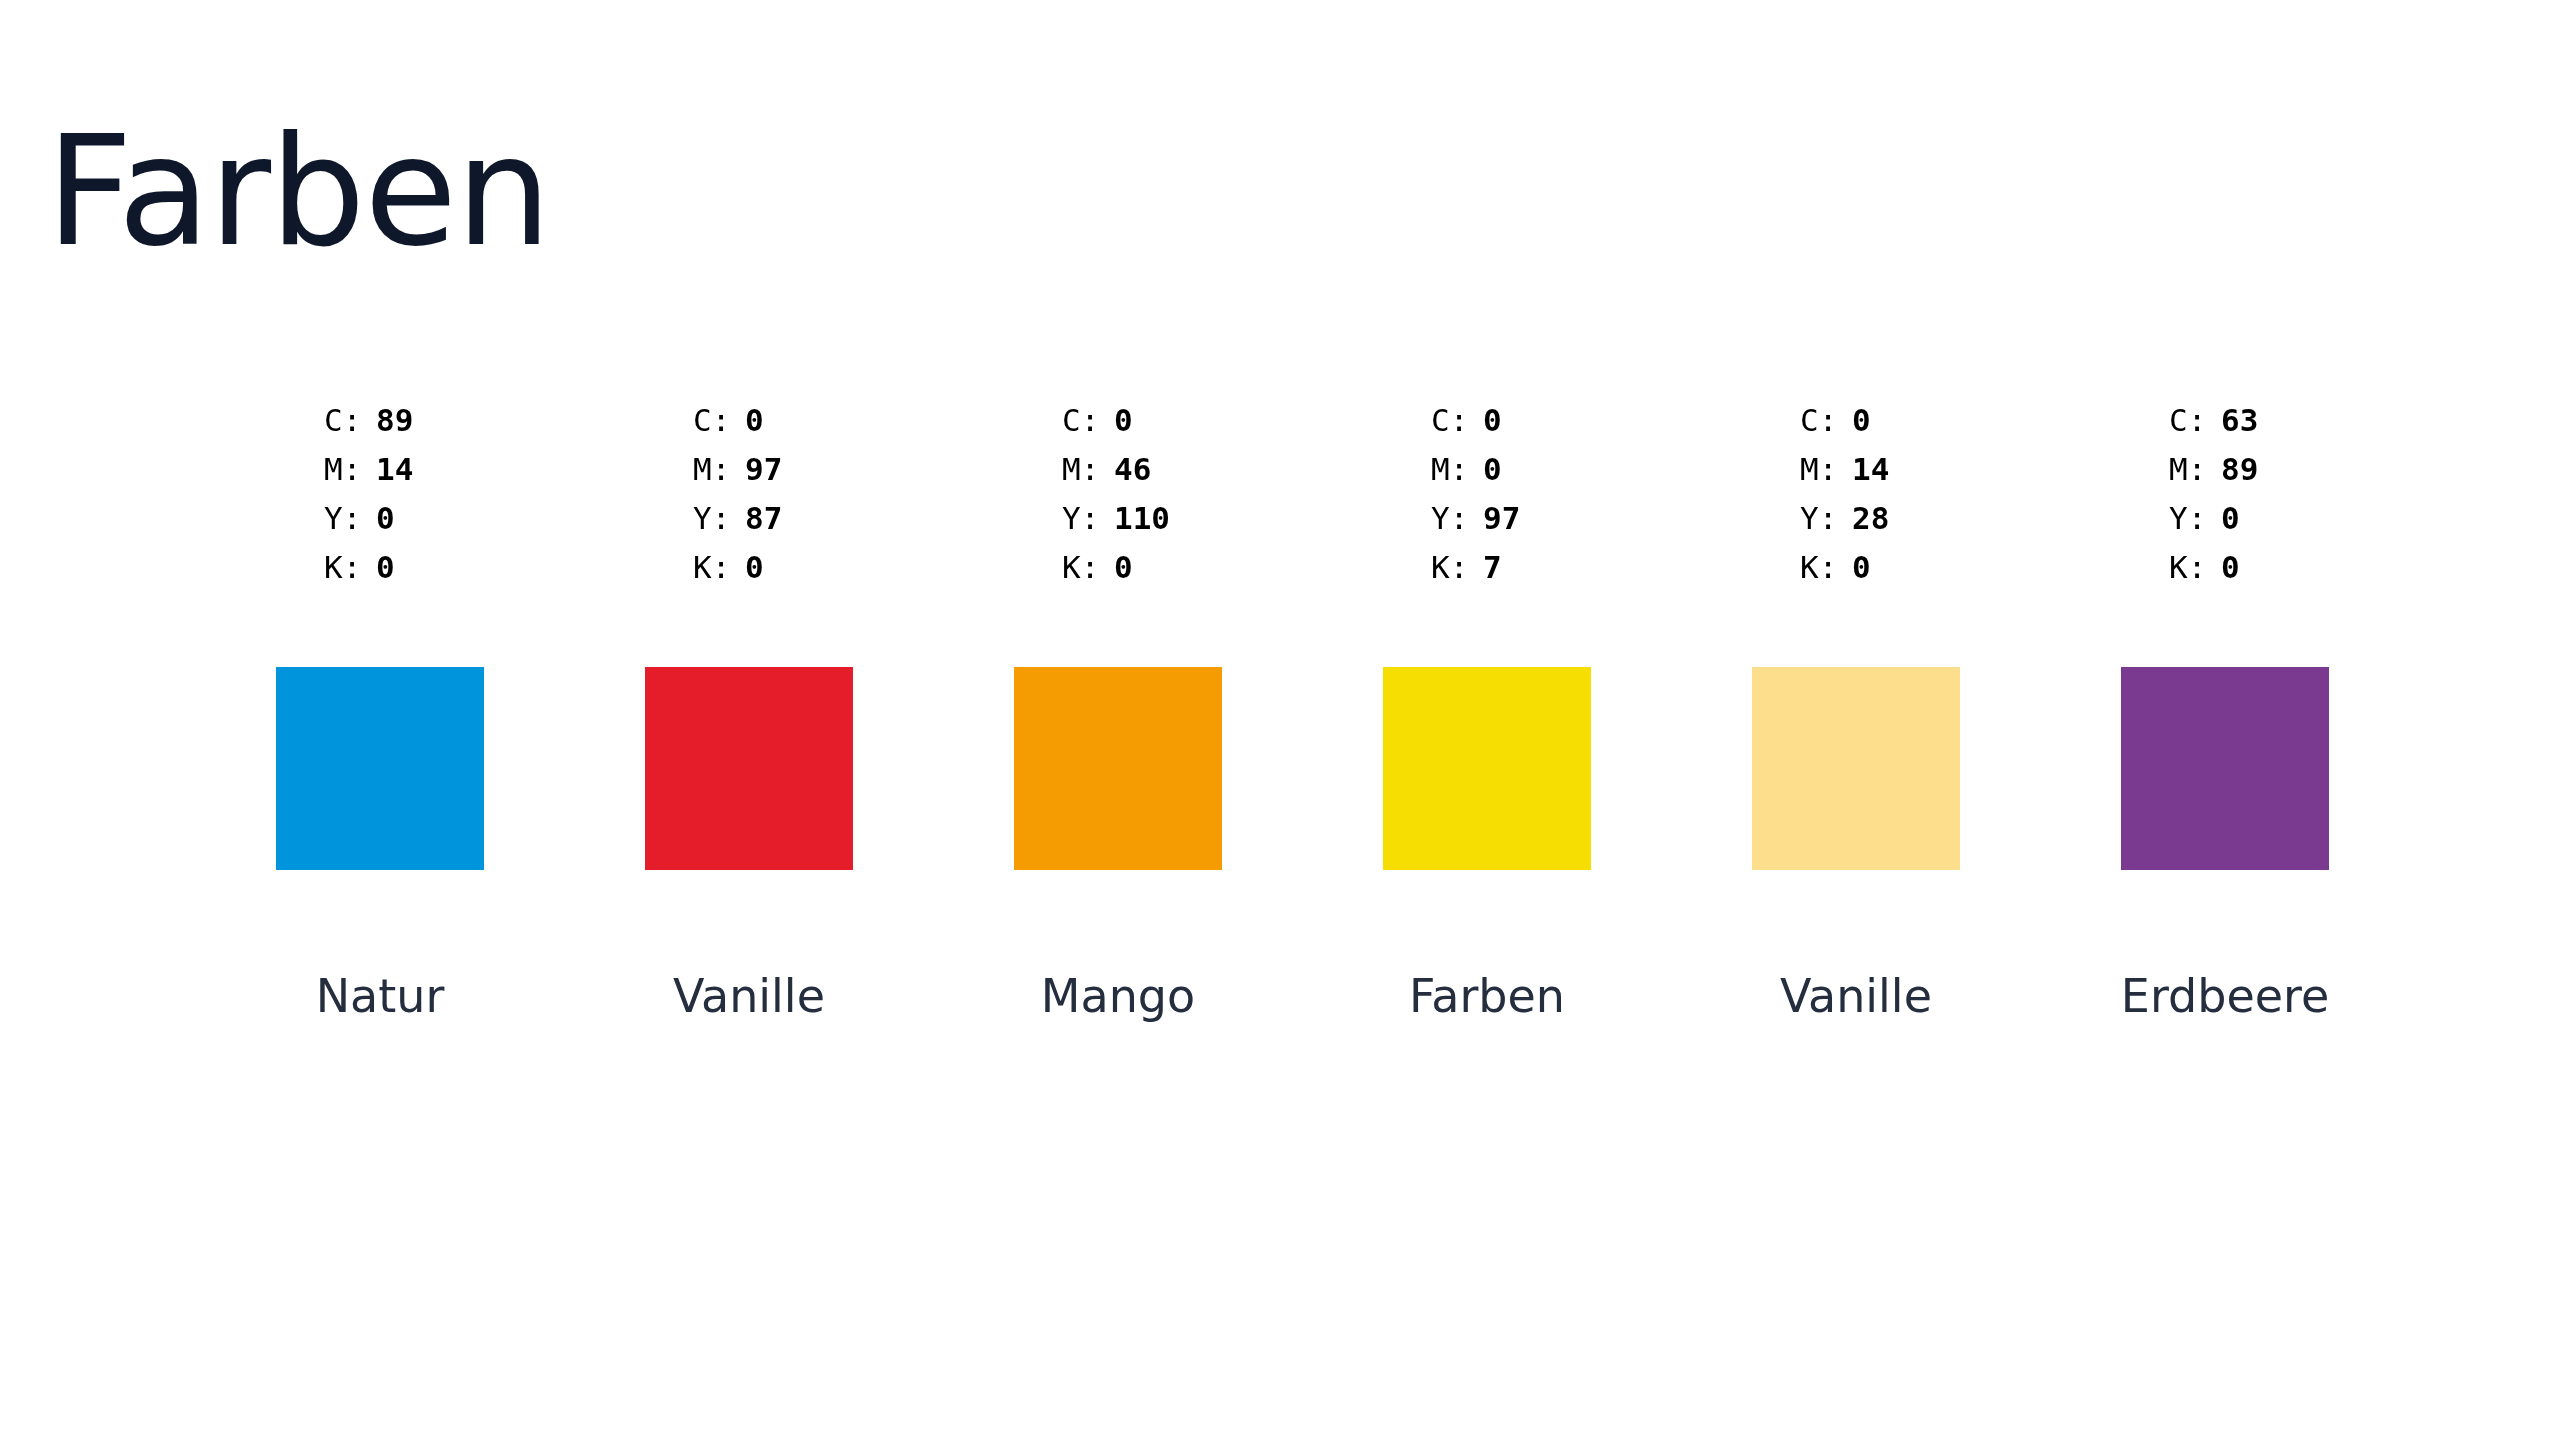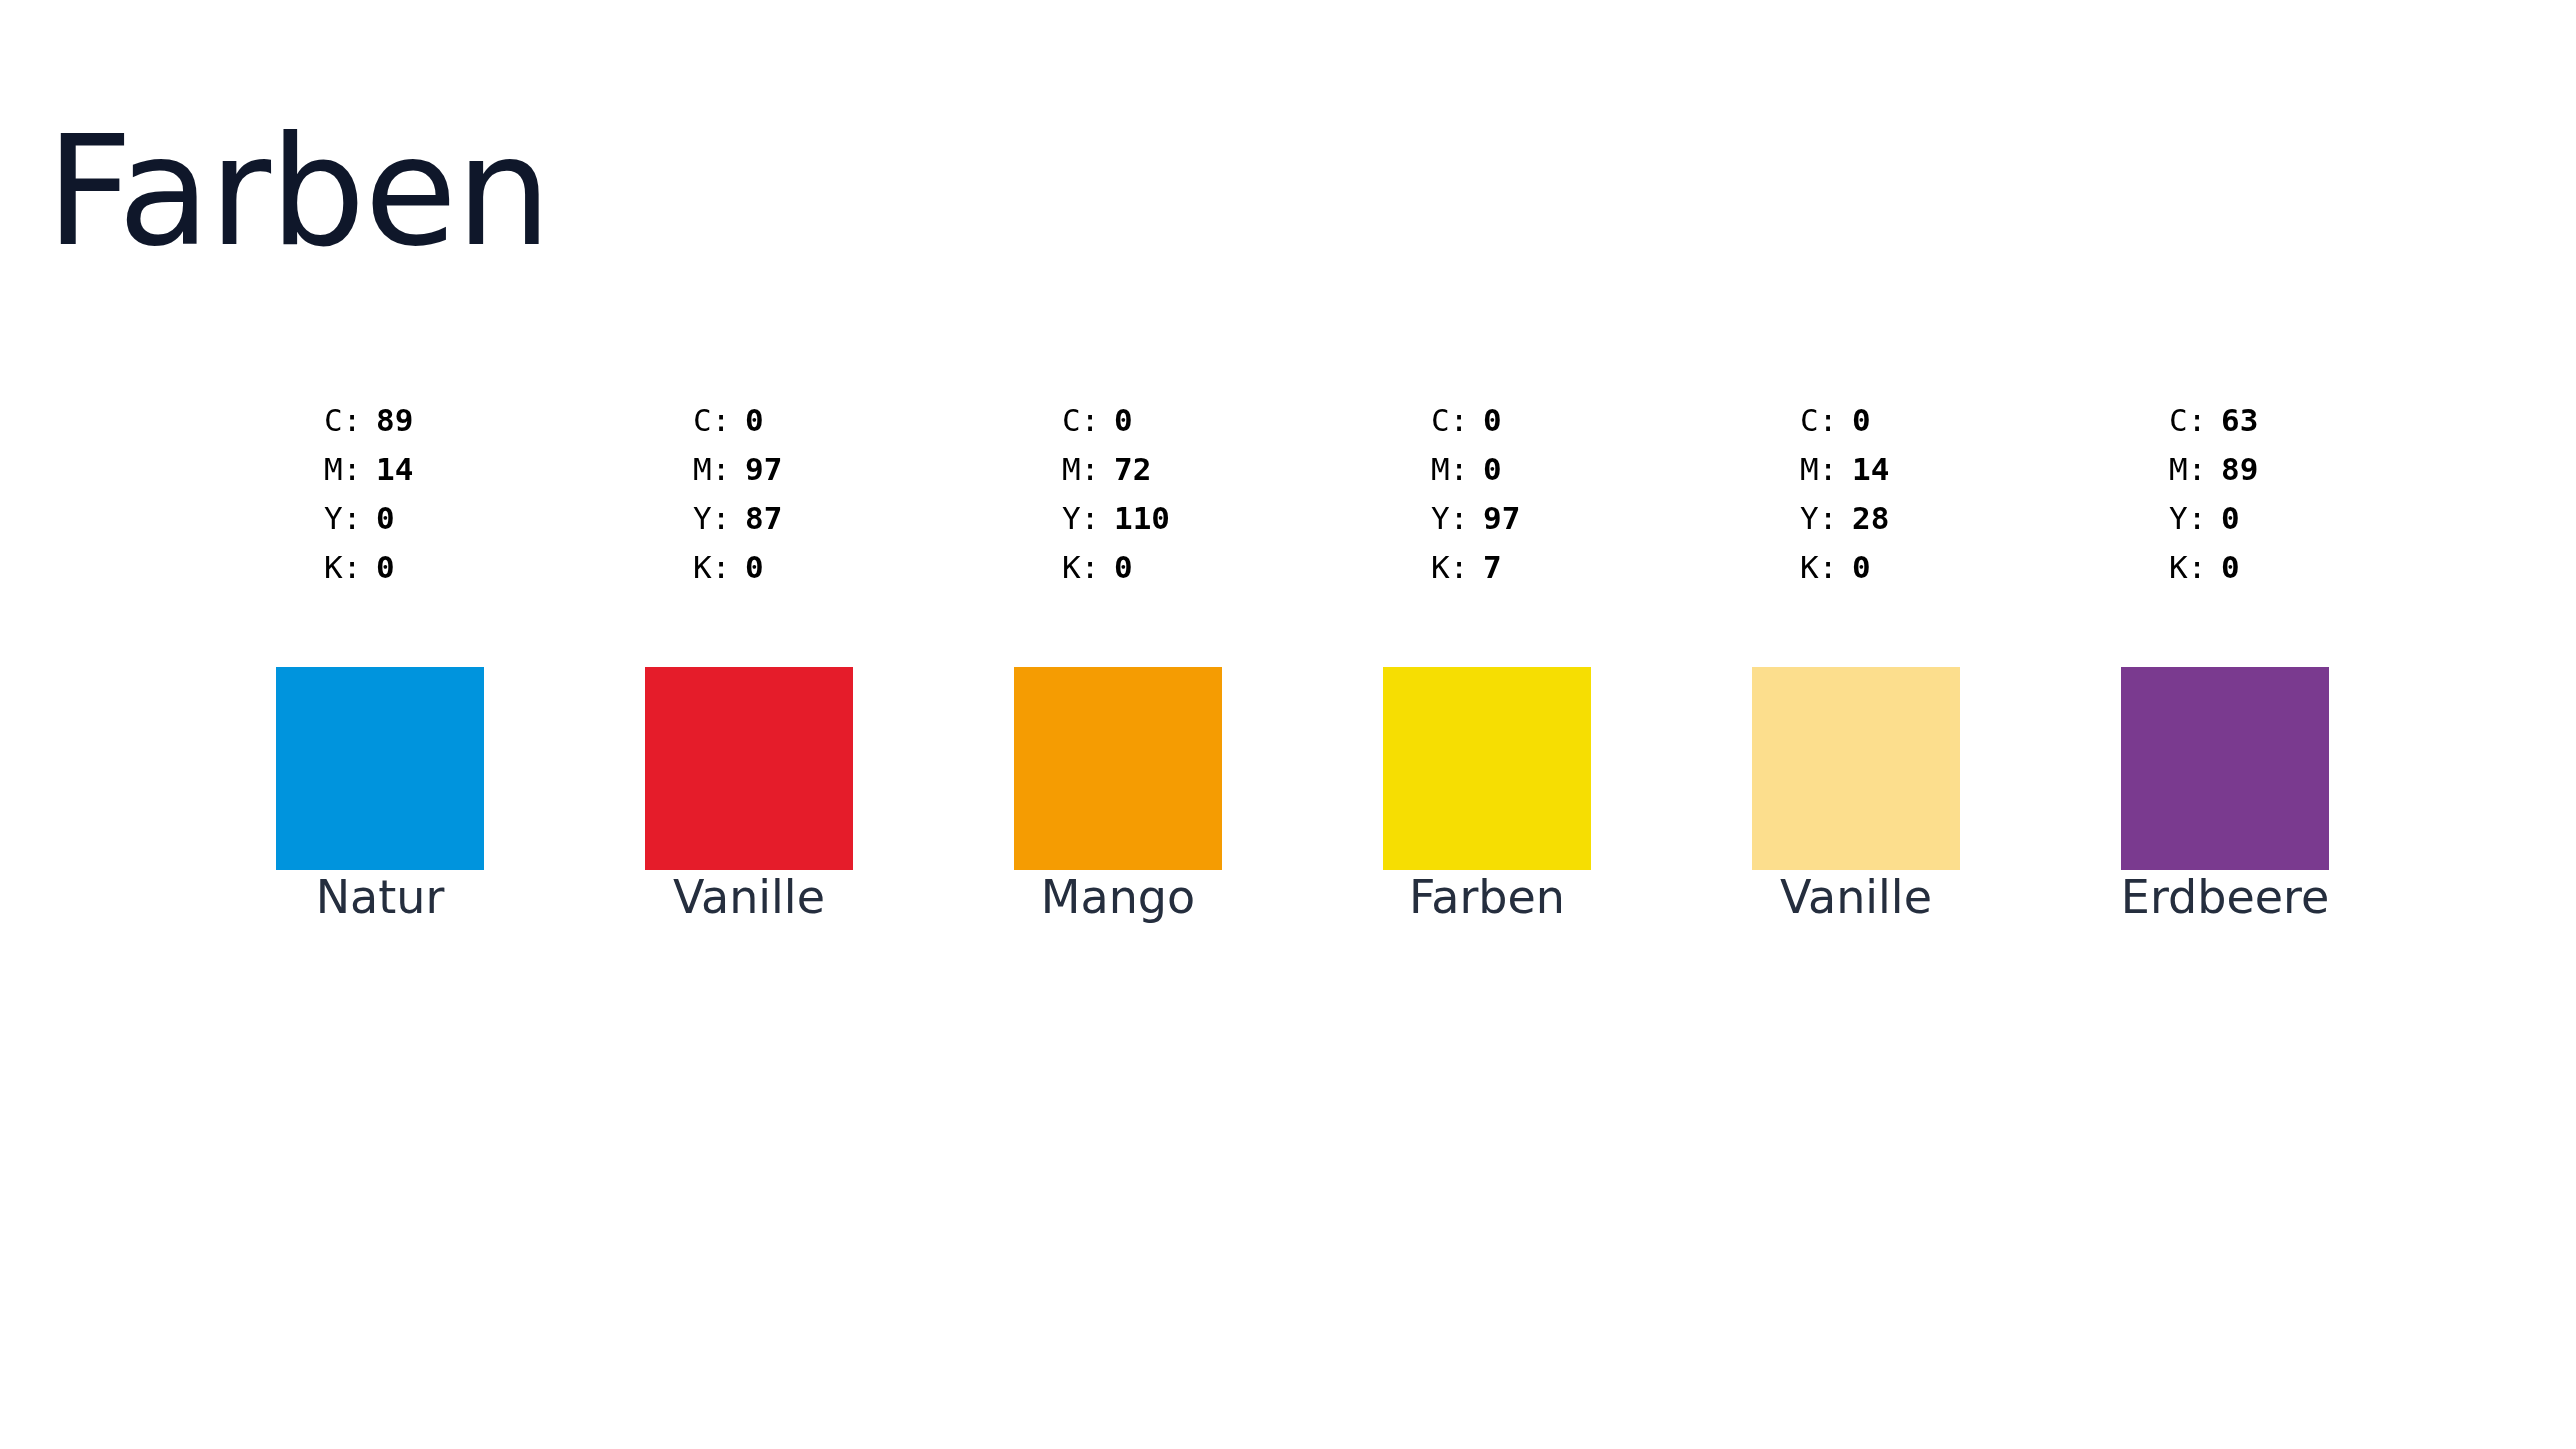--- a/index.html
+++ b/index.html
@@ -81,20 +81,21 @@
   
   .color-chip {
     width: 208px;
     height: 203px;
     margin-top: 75px;
     display: block;
   }
 
   
   .swatch-label {
+    margin-top: 99px;
     font-family: "DejaVu Sans", sans-serif;
     font-size: 46px;
     line-height: 54px;
     font-weight: 400;
     color: #252E3E;
     text-align: center;
     white-space: nowrap;
   }
 </style>
 </head>
@@ -119,21 +120,21 @@
         <div class="cmyk-row"><span class="cmyk-key">M:</span><span class="cmyk-val">97</span></div>
         <div class="cmyk-row"><span class="cmyk-key">Y:</span><span class="cmyk-val">87</span></div>
         <div class="cmyk-row"><span class="cmyk-key">K:</span><span class="cmyk-val">0</span></div>
       </div>
       <div class="color-chip" style="background-color: rgb(229, 28, 42);"></div>
       <div class="swatch-label">Vanille</div>
     </div>
     <div class="swatch-column">
       <div class="cmyk-block">
         <div class="cmyk-row"><span class="cmyk-key">C:</span><span class="cmyk-val">0</span></div>
-        <div class="cmyk-row"><span class="cmyk-key">M:</span><span class="cmyk-val">72</span></div>
+        <div class="cmyk-row"><span class="cmyk-key">M:</span><span class="cmyk-val">46</span></div>
         <div class="cmyk-row"><span class="cmyk-key">Y:</span><span class="cmyk-val">110</span></div>
         <div class="cmyk-row"><span class="cmyk-key">K:</span><span class="cmyk-val">0</span></div>
       </div>
       <div class="color-chip" style="background-color: rgb(245, 156, 2);"></div>
       <div class="swatch-label">Mango</div>
     </div>
     <div class="swatch-column">
       <div class="cmyk-block">
         <div class="cmyk-row"><span class="cmyk-key">C:</span><span class="cmyk-val">0</span></div>
         <div class="cmyk-row"><span class="cmyk-key">M:</span><span class="cmyk-val">0</span></div>

